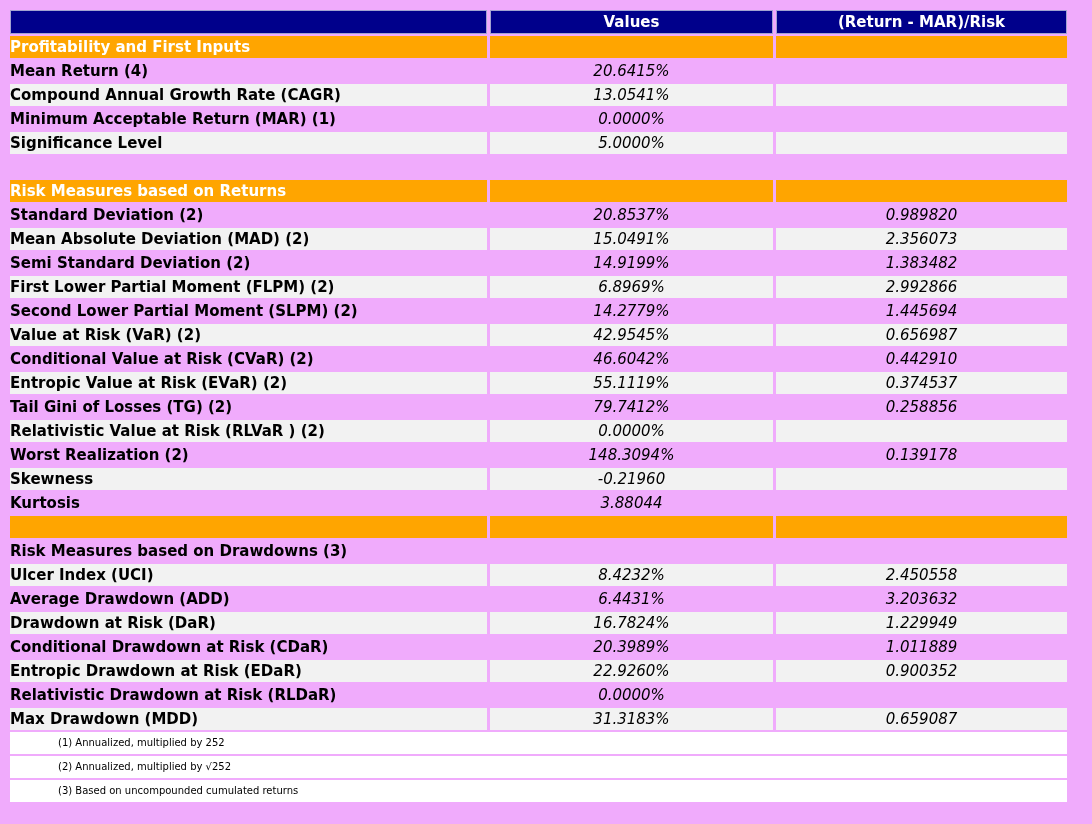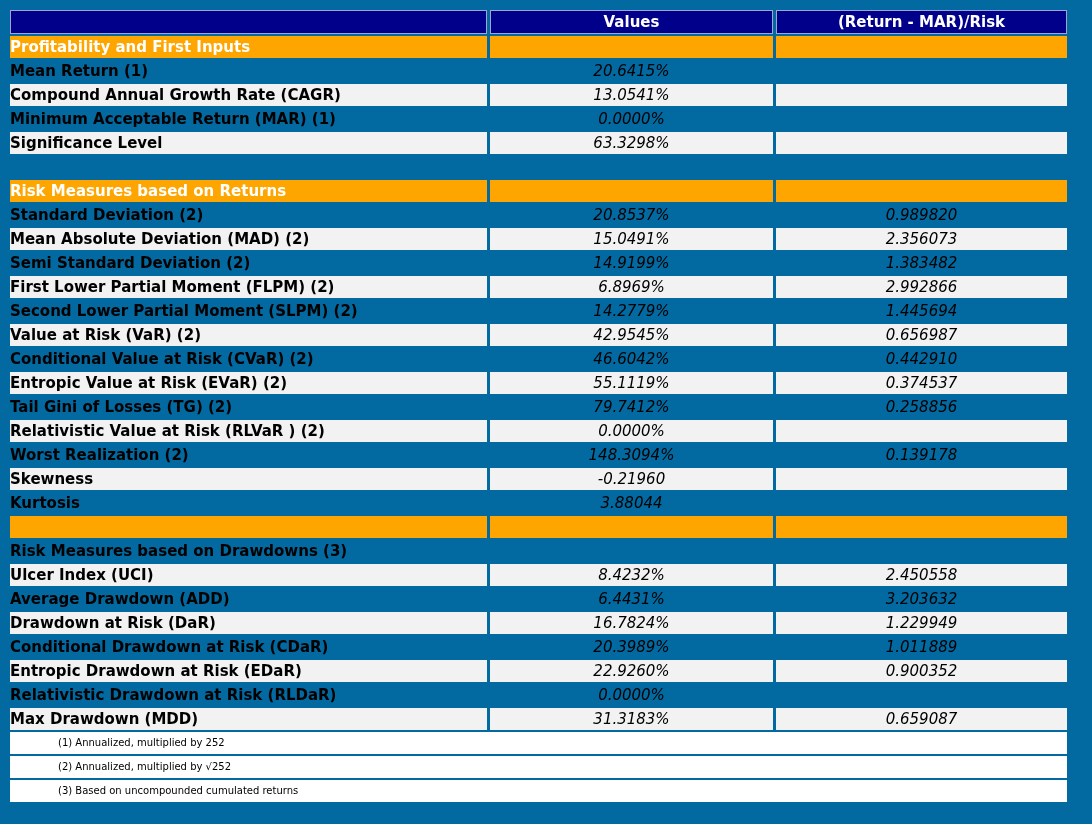--- a/index.html
+++ b/index.html
@@ -6,21 +6,21 @@
     margin: 0;
     padding: 0;
     background: #ffffff;
     font-family: "DejaVu Sans", "Liberation Sans", sans-serif;
     color: var(--body-text, #000000);
   }
   .report-wrap {
     width: 1092px;
     height: 824px;
     overflow: hidden;
-    background: #0369a1;
+    background: #f0abfc;
   }
   table.report {
     border-collapse: separate;
     border-spacing: 3px 2px;
     table-layout: fixed;
     margin: 8px 0 0 7px;
   }
   table.report th,
   table.report td {
     height: 22px;
@@ -87,37 +87,37 @@
         <th>(Return - MAR)/Risk</th>
       </tr>
     </thead>
     <tbody>
         <tr class="section">
           <td class="label">Profitability and First Inputs</td>
           <td class="num"></td>
           <td class="num"></td>
         </tr>
         <tr>
-          <td class="label">Mean Return (1)</td>
+          <td class="label">Mean Return (4)</td>
           <td class="num">20.6415%</td>
           <td class="num"></td>
         </tr>
         <tr class="stripe">
           <td class="label">Compound Annual Growth Rate (CAGR)</td>
           <td class="num">13.0541%</td>
           <td class="num"></td>
         </tr>
         <tr>
           <td class="label">Minimum Acceptable Return (MAR) (1)</td>
           <td class="num">0.0000%</td>
           <td class="num"></td>
         </tr>
         <tr class="stripe">
           <td class="label">Significance Level</td>
-          <td class="num">63.3298%</td>
+          <td class="num">5.0000%</td>
           <td class="num"></td>
         </tr>
         <tr>
           <td class="label"></td>
           <td class="num"></td>
           <td class="num"></td>
         </tr>
         <tr class="section">
           <td class="label">Risk Measures based on Returns</td>
           <td class="num"></td>

